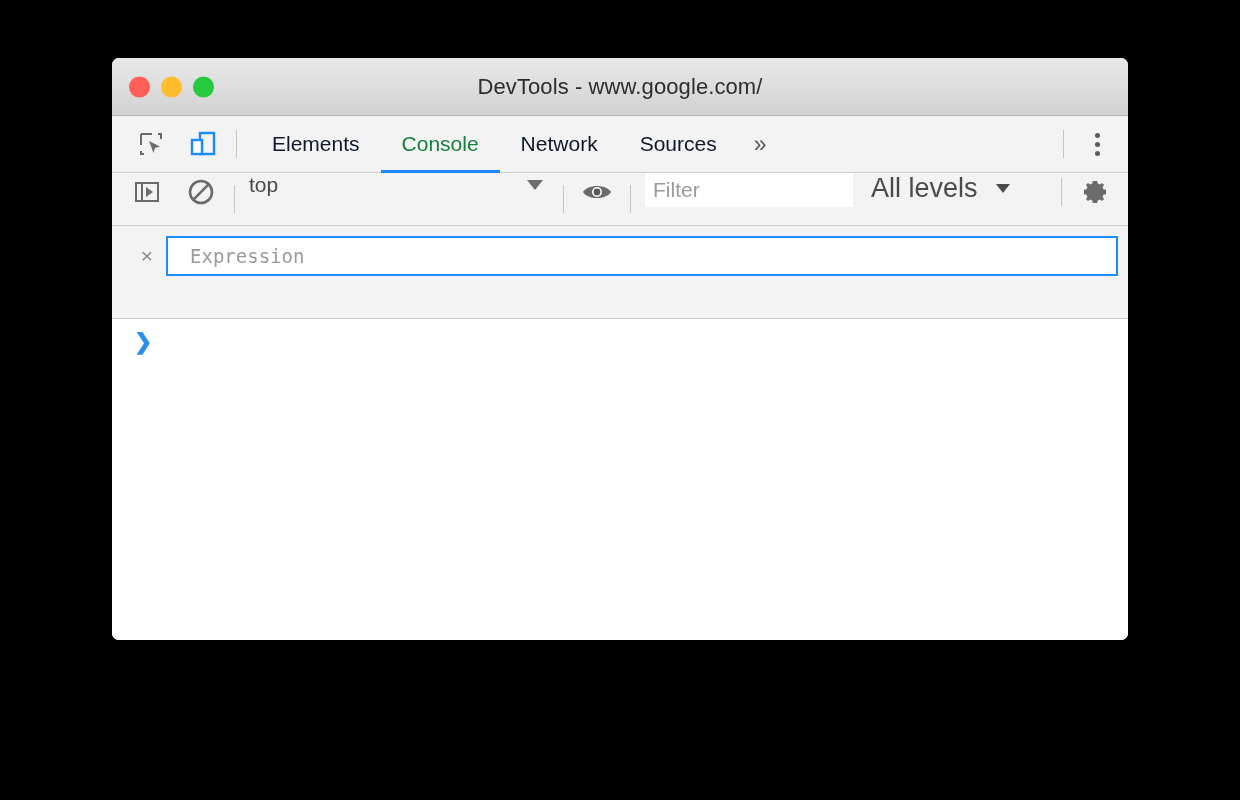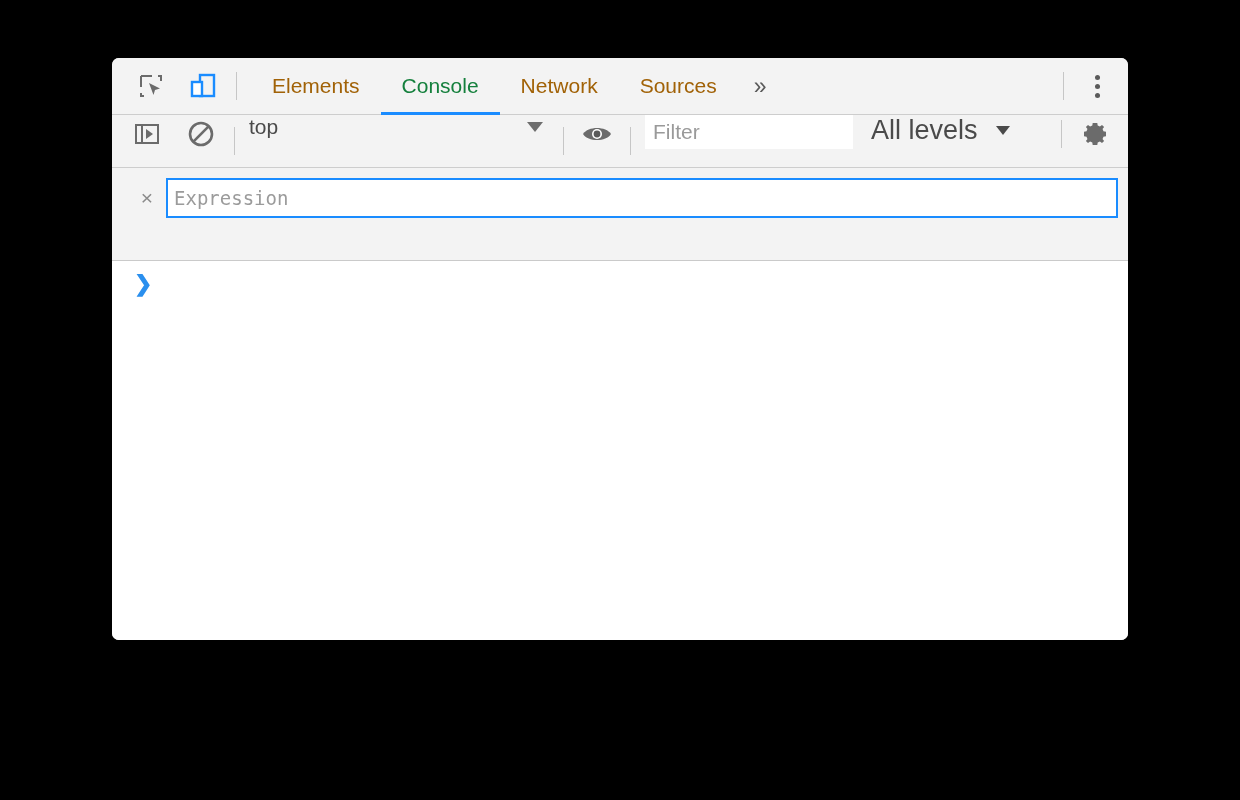--- a/index.html
+++ b/index.html
@@ -98,21 +98,21 @@
   }
   .tabs {
     display: flex;
     align-items: stretch;
   }
   .tab {
     display: flex;
     align-items: center;
     padding: 0 21px;
     font-size: 21px;
-    color: #a16207;
+    color: #0f172a;
     position: relative;
     cursor: default;
   }
   .tab.active {
     color: #15803d;
   }
   .tab.active::after {
     content: "";
     position: absolute;
     left: 0;
@@ -239,21 +239,21 @@
   }
   .expr-input {
     flex: 1;
     height: 40px;
     background: #ffffff;
     border: 2px solid #1a8cff;
     outline: none;
     font-family: "DejaVu Sans Mono", monospace;
     font-size: 19px;
     color: #333;
-    padding: 0 6px;
+    padding: 0 22px;
     box-sizing: border-box;
     caret-color: #000;
   }
   .expr-input::placeholder { color: #9b9b9b; }
 
   
   .console-body {
     flex: 1;
     background: #ffffff;
     padding-top: 12px;
@@ -268,20 +268,28 @@
     font-size: 22px;
     font-weight: bold;
     line-height: 1;
   }
 </style>
 </head>
 <body>
 
 <div class="window">
 
+  <div class="titlebar">
+    <div class="traffic">
+      <span class="light red"></span>
+      <span class="light yellow"></span>
+      <span class="light green"></span>
+    </div>
+    <div class="window-title">DevTools - www.google.com/</div>
+  </div>
 
   <div class="tabbar">
     <div class="tb-icons">
       <div class="icon-btn">
         <svg width="26" height="26" viewBox="0 0 26 26">
           <path d="M3 3 H14 M3 3 V14 M3 20 V23 H6 M20 3 H23 V8" fill="none" stroke="#6b6b6b" stroke-width="2"></path>
           <path d="M3 16 V23 H10" fill="none" stroke="#6b6b6b" stroke-width="2" opacity="0"></path>
           <path d="M11 10 L22 15.5 L17 17 L15.5 22 Z" fill="#6b6b6b"></path>
         </svg>
       </div>

